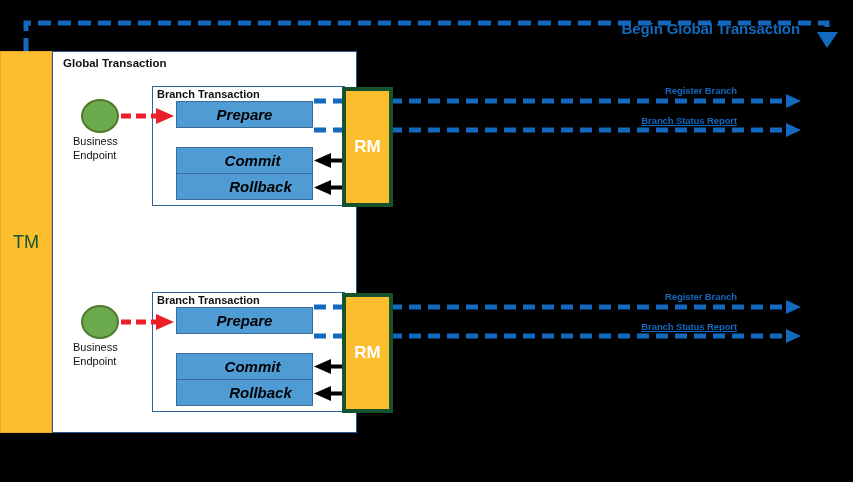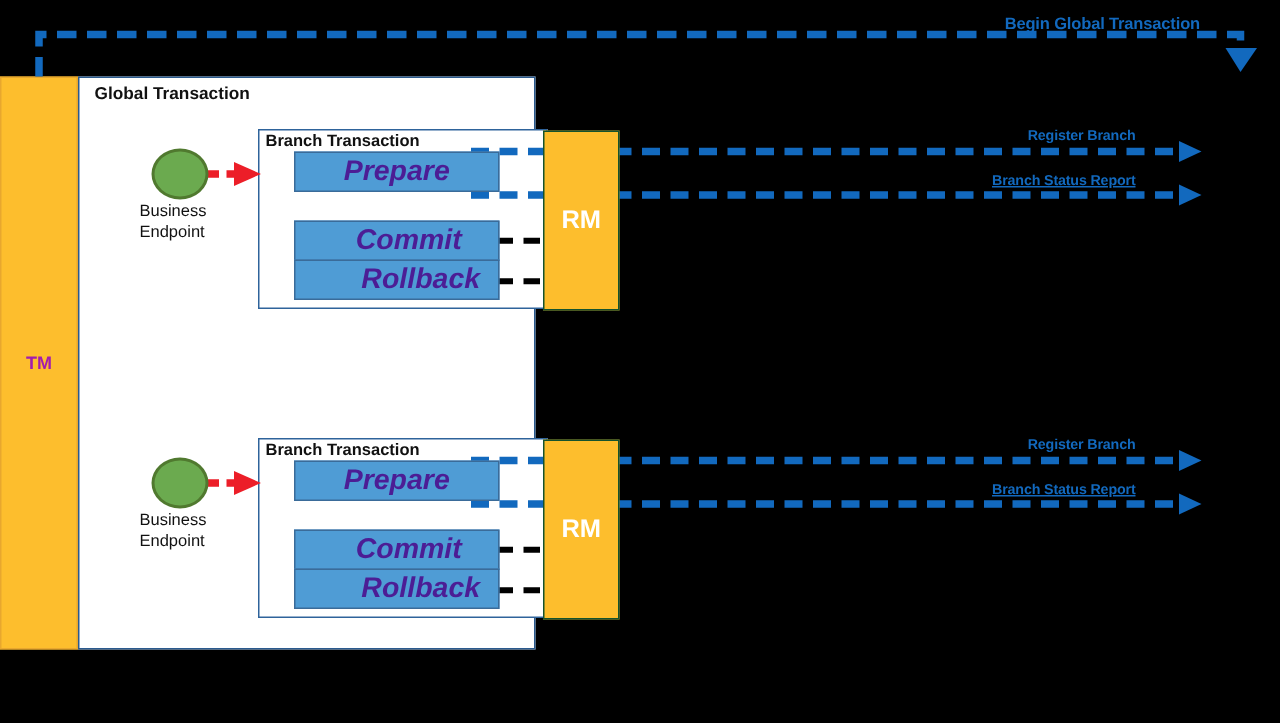--- a/index.html
+++ b/index.html
@@ -4,51 +4,51 @@
 <style>
   html,body{margin:0;padding:0;background:#000;}
   #canvas{position:relative;width:853px;height:482px;background:#000;overflow:hidden;
           font-family:"Liberation Sans","DejaVu Sans",sans-serif;}
   
   .pillar{position:absolute;top:51px;height:382px;width:52px;background:#FDBE2D;
           border:1px solid #E8A72E;box-sizing:border-box;z-index:1;
           display:flex;align-items:center;justify-content:center;}
   #tm-bar{left:0;}
   #tc-bar{left:801px;}
-  .pillar span{color:#a21caf;font-weight:bold;font-size:12px;}
+  .pillar span{color:#14532d;font-weight:normal;font-size:18px;}
   
   #global-box{position:absolute;left:52px;top:51px;width:305px;height:382px;background:#fff;
               border:1.5px solid #2A5A8E;box-sizing:border-box;z-index:1;}
   #global-box .g-label{position:absolute;left:10px;top:5px;font-size:11.5px;font-weight:bold;color:#111;}
   
-  .branch-group{position:absolute;left:0;width:811px;height:220px;margin-left:20px;}
+  .branch-group{position:absolute;left:0;width:811px;height:220px;}
   .branch-box{position:absolute;left:152px;top:86px;width:193px;height:120px;background:#fff;
               border:1.5px solid #2E639B;box-sizing:border-box;z-index:2;}
   .branch-title{position:absolute;left:4px;top:1px;font-size:11px;font-weight:bold;color:#111;white-space:nowrap;}
   .step-box{position:absolute;left:176px;width:137px;height:27px;background:#4F9CD5;
             border:1.5px solid #3A6B99;box-sizing:border-box;z-index:4;
             display:flex;align-items:center;justify-content:center;}
-  .step-box span{color:#4c1d95;font-weight:bold;font-style:italic;font-size:19px;}
+  .step-box span{color:#000000;font-weight:bold;font-style:italic;font-size:15px;}
   .prepare{top:101px;}
   .commit{top:147px;padding-left:16px;}
   .rollback{top:173px;padding-left:32px;}
   .rm-box{position:absolute;left:342px;top:87px;width:51px;height:120px;background:#FDBE2D;
-          border:1px solid #14532d;box-sizing:border-box;z-index:4;
+          border:4px solid #14532d;box-sizing:border-box;z-index:4;
           display:flex;align-items:center;justify-content:center;}
   .rm-box span{color:#fff;font-weight:bold;font-size:17px;}
   .endpoint-circle{position:absolute;left:81px;top:99px;width:38px;height:34px;background:#6BAA4F;
                    border:2px solid #50792F;border-radius:50%;box-sizing:border-box;z-index:4;}
   .endpoint-label{position:absolute;left:73px;top:134px;width:72px;font-size:11px;font-weight:normal;
                   color:#111;line-height:14px;z-index:5;}
   
   .dash-label{position:absolute;right:74px;font-size:9.5px;font-weight:bold;color:#1269BE;
               white-space:nowrap;z-index:5;letter-spacing:-0.1px;}
   .lbl-register{top:85px;padding-left:32px;}
   .lbl-status{top:115px;text-decoration:underline;}
-  #begin-label{position:absolute;right:53px;top:10px;font-size:11px;font-weight:bold;color:#1269BE;
+  #begin-label{position:absolute;right:53px;top:20px;font-size:15px;font-weight:bold;color:#1269BE;
                white-space:nowrap;z-index:5;letter-spacing:-0.1px;}
   
   #arrows{position:absolute;left:0;top:0;width:853px;height:482px;z-index:3;pointer-events:none;}
 </style>
 </head>
 <body>
 
 <div id="canvas">
 
   <div id="global-box">

